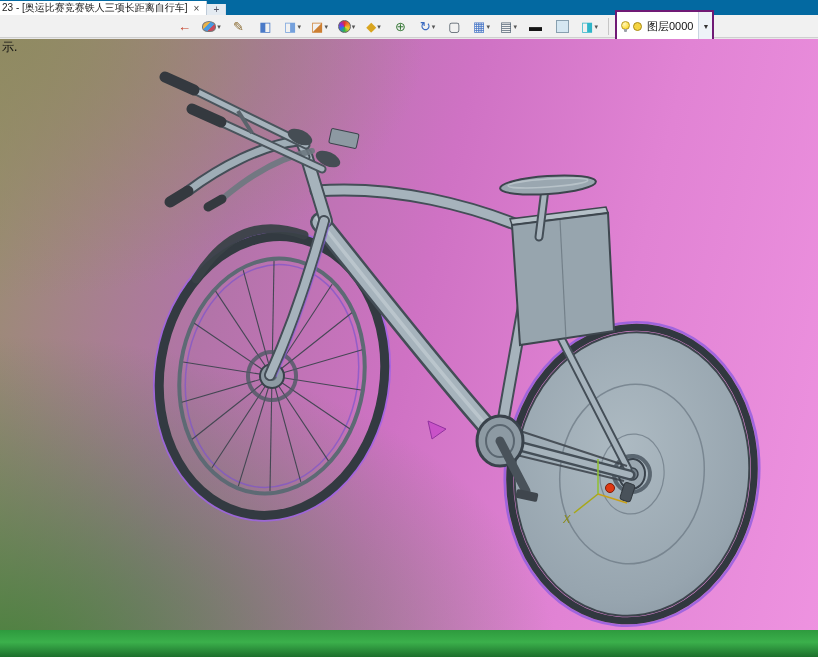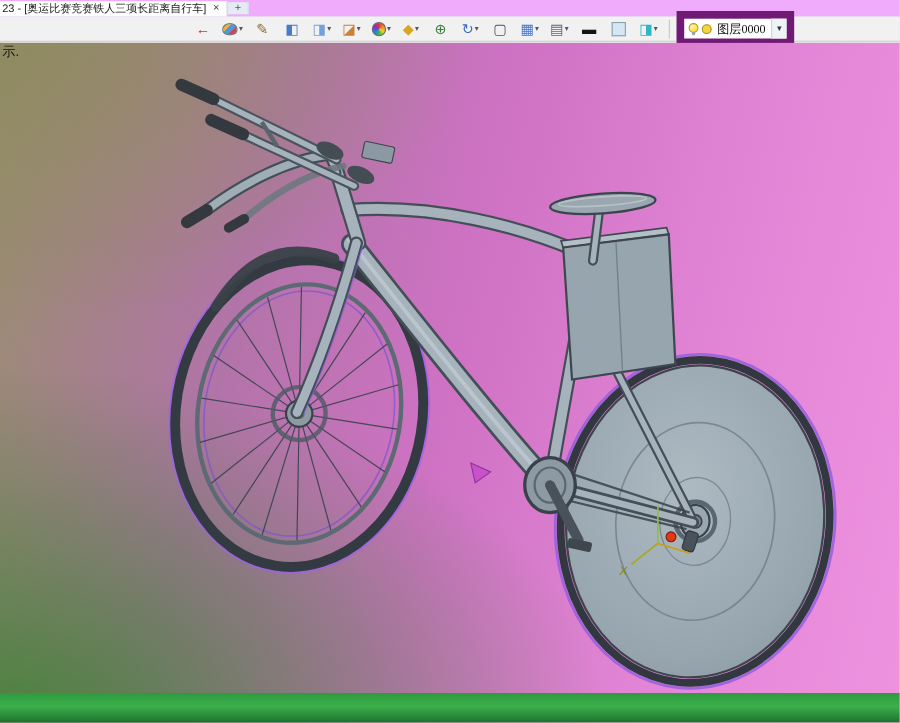--- a/index.html
+++ b/index.html
@@ -6,22 +6,22 @@
   body{
     width:818px;height:657px;overflow:hidden;
     font-family:"Liberation Sans","DejaVu Sans",sans-serif;
     background:#e8e8e8;
   }
   .window{position:relative;width:818px;height:657px;}
 
   
   .tabbar{
     position:absolute;top:0;left:0;right:0;height:15px;
-    background:#f0abfc;border-bottom:1px solid #c4cedb;
-    display:flex;align-items:center;
+    background:#0369a1;border-bottom:1px solid #c4cedb;
+    display:flex;align-items:flex-end;
   }
   .tab{
     display:flex;align-items:center;gap:5px;
     padding:0 6px 0 2px;background:#ffffff;
     border-right:1px solid #bfcbd8;
     font-size:10px;color:#1a1a1a;
     max-width:252px;white-space:nowrap;overflow:hidden;
   }
   .tab-title{overflow:hidden;text-overflow:clip;white-space:nowrap;}
   .tab-close{font-size:10px;color:#444;padding:0 1px;}
@@ -49,22 +49,22 @@
     background:conic-gradient(#e03333,#ee8a2a,#ead22a,#35b54a,#2a7ae0,#8a2ae0,#e03333);
   }
   .shape-swatch{width:13px;height:13px;background:#d5e7f2;border:1px solid #88a0b0;box-sizing:border-box;}
   .shape-palette{
     width:14px;height:11px;border:1px solid #777;border-radius:50% 50% 42% 42%;box-sizing:border-box;
     background:linear-gradient(135deg,#e8b24a 0 35%,#4a9ae0 35% 65%,#c84a5a 65%);
   }
   .sep{width:1px;height:17px;background:#c6c6c6;margin:0 4px;}
   .layer-combo{
     display:flex;align-items:center;gap:3px;
-    background:#fff;border:7px solid #701a75;height:32px;
-    padding:0 0 0 4px;font-size:11px;color:#111;box-sizing:border-box;font-family:Liberation Serif, serif;
+    background:#fff;border:2px solid #701a75;height:32px;
+    padding:0 0 0 4px;font-size:11px;color:#111;box-sizing:border-box;
   }
   .bulb{
     position:relative;width:9px;height:9px;border-radius:50%;
     background:radial-gradient(circle at 35% 30%,#fff6c0,#ffe24a 60%,#e8b82a);
     border:1px solid #b89a20;box-sizing:border-box;margin-bottom:2px;
   }
   .bulb::after{
     content:"";position:absolute;left:2px;bottom:-3px;width:3px;height:3px;
     background:#9aa0a8;border-radius:0 0 1px 1px;
   }

